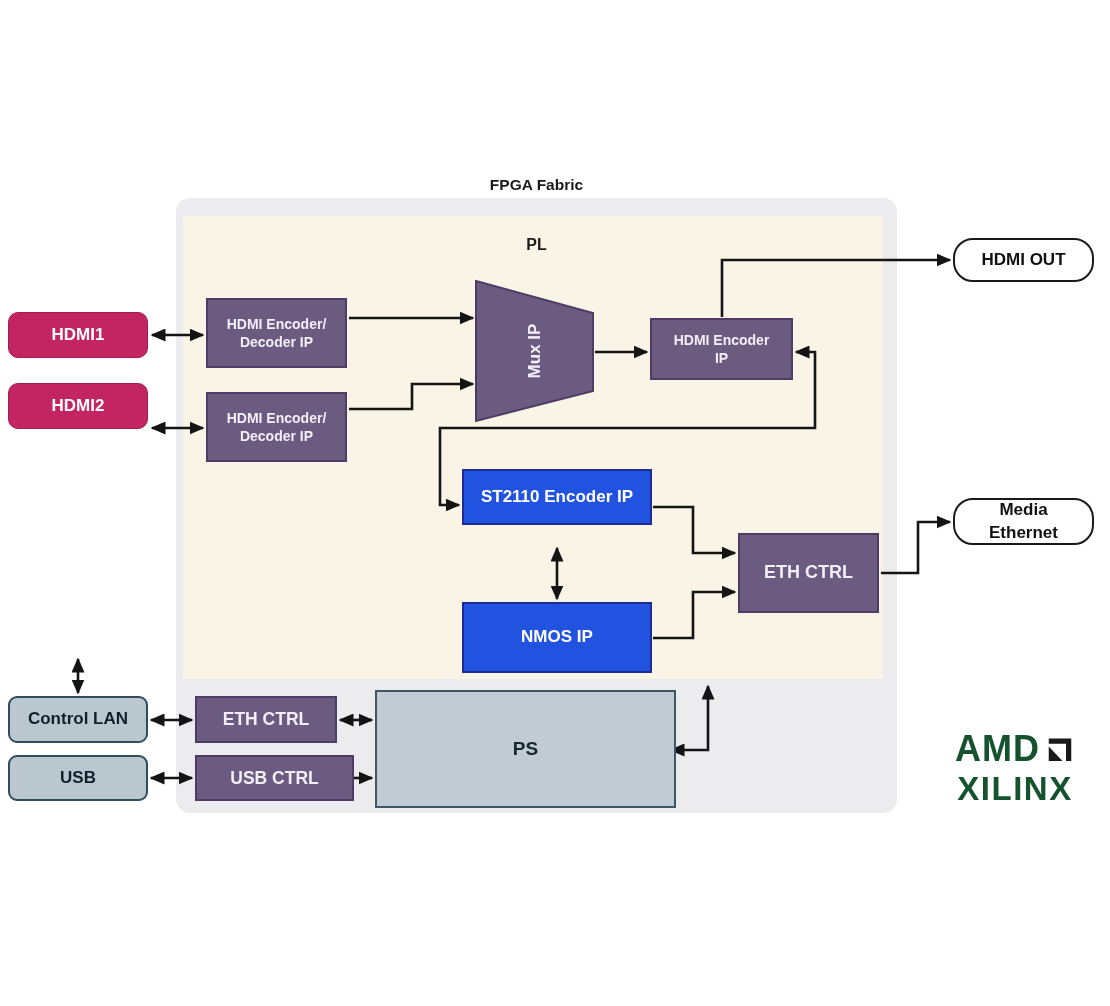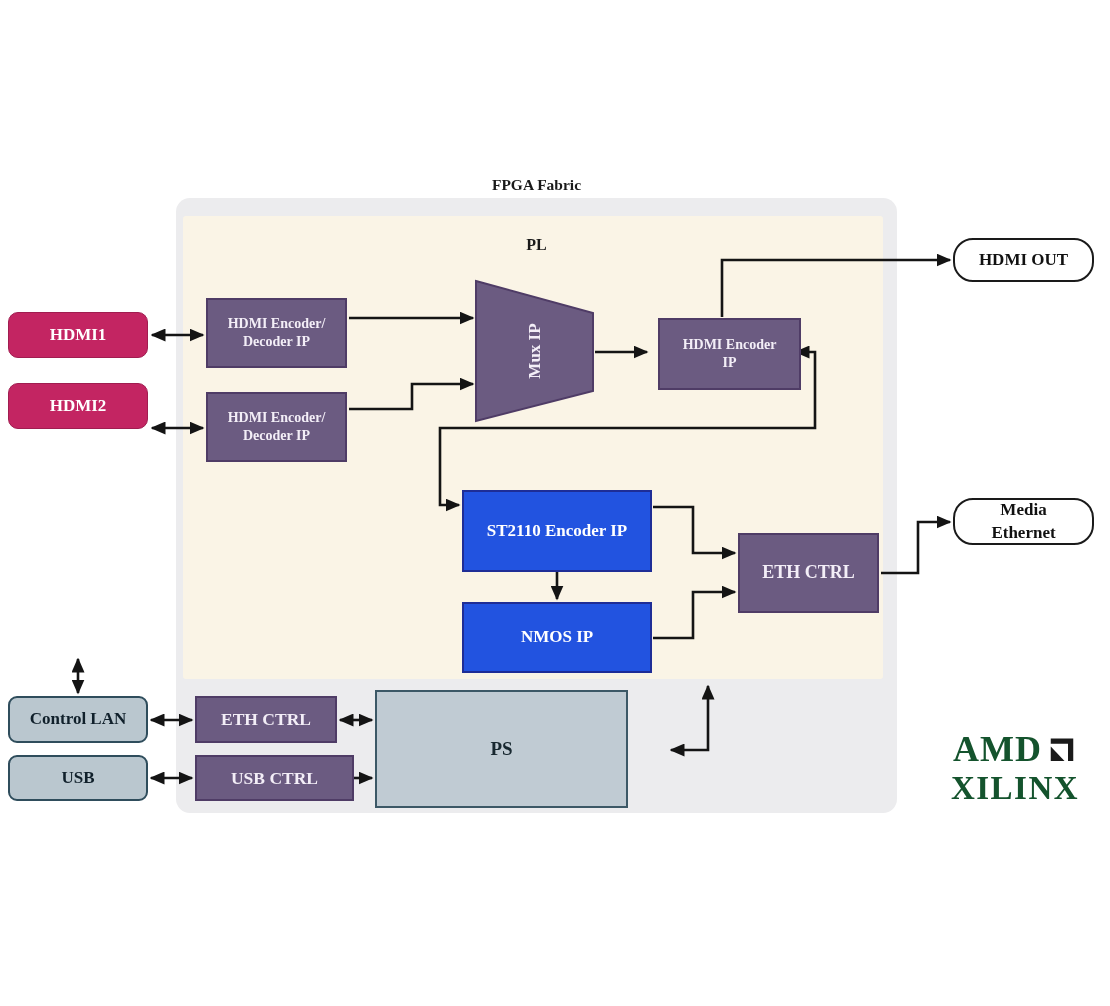--- a/index.html
+++ b/index.html
@@ -1,17 +1,17 @@
 <!DOCTYPE html>
 <html style="--magenta: #c32562; --magenta_border: #a01d50; --purple: #6b5b81; --purple_border: #4f3c66; --blue: #2253e0; --blue_border: #1e2d96; --steel: #bac7cf; --steel_border: #2f4d5c; --ps_fill: #c0cbd3; --ps_border: #3c5866; --pl_bg: #faf4e6; --fabric_bg: #ececee; --line: #141414;"><head>
 <meta charset="utf-8">
 <style>
   html,body{margin:0;padding:0;background:#ffffff;}
   #canvas{position:relative;width:1110px;height:1006px;background:#fff;overflow:hidden;
-          font-family:Liberation Serif, serif;}
+          font-family:Liberation Sans, sans-serif;}
   .region{position:absolute;}
   #fabric-region{left:176px;top:198px;width:721px;height:615px;background:var(--fabric_bg);border-radius:14px;}
   #pl-region{left:183px;top:216px;width:700px;height:463px;background:var(--pl_bg);border-radius:3px;}
   #wires{position:absolute;left:0;top:0;width:1110px;height:1006px;pointer-events:none;}
   .wire{fill:none;stroke:var(--line);stroke-width:2.6px;}
   #wires marker path{fill:var(--line);stroke:none;}
   .mux-poly{fill:var(--purple);stroke:var(--purple_border);stroke-width:2px;}
 
   .block{position:absolute;display:flex;align-items:center;justify-content:center;
          text-align:center;font-weight:bold;white-space:pre-line;line-height:1.3;box-sizing:border-box;}
@@ -78,40 +78,40 @@
   <div class="block magenta" style="left:8px;top:312px;width:140px;height:46px;">HDMI1</div>
   <div class="block magenta" style="left:8px;top:383px;width:140px;height:46px;">HDMI2</div>
 
   <div class="block purple" style="left:206px;top:298px;width:141px;height:70px;">HDMI Encoder/
 Decoder IP</div>
   <div class="block purple" style="left:206px;top:392px;width:141px;height:70px;">HDMI Encoder/
 Decoder IP</div>
 
   <div id="mux-label">Mux IP</div>
 
-  <div class="block purple" style="left:650px;top:318px;width:143px;height:72px;margin-left:8px;">HDMI Encoder
+  <div class="block purple" style="left:650px;top:318px;width:143px;height:62px;">HDMI Encoder
 IP</div>
 
-  <div class="block blue" style="left:462px;top:490px;width:190px;height:82px;">ST2110 Encoder IP</div>
+  <div class="block blue" style="left:462px;top:469px;width:190px;height:56px;">ST2110 Encoder IP</div>
   <div class="block blue" style="left:462px;top:602px;width:190px;height:71px;">NMOS IP</div>
 
   <div class="block purple" style="left:738px;top:533px;width:141px;height:80px;font-size:18px;">ETH CTRL</div>
 
   <div class="block outport" style="left:953px;top:238px;width:141px;height:44px;">HDMI OUT</div>
   <div class="block outport" style="left:953px;top:498px;width:141px;height:47px;">Media
 Ethernet</div>
 
 
   <div class="block steel" style="left:8px;top:696px;width:140px;height:47px;">Control LAN</div>
   <div class="block steel" style="left:8px;top:755px;width:140px;height:46px;">USB</div>
 
   <div class="block purple" style="left:195px;top:696px;width:142px;height:47px;font-size:17.5px;">ETH CTRL</div>
   <div class="block purple" style="left:195px;top:755px;width:159px;height:46px;font-size:17.5px;">USB CTRL</div>
 
-  <div class="block ps" style="left:375px;top:690px;width:253px;height:118px;">PS</div>
+  <div class="block ps" style="left:375px;top:690px;width:301px;height:118px;">PS</div>
 
   <div id="logo">
     <div id="logo-amd-row">
       <span id="logo-amd-text">AMD</span>
       <svg width="30" height="30" viewBox="0 0 24 24">
         <path d="M3,3.5 H21 V21.5 H16.8 V7.7 H3 Z" fill="#1a1a1a"></path>
         <path d="M3,10 L14,21.5 L3,21.5 Z" fill="#1a1a1a"></path>
       </svg>
     </div>
     <span id="logo-xilinx-text">XILINX</span>

